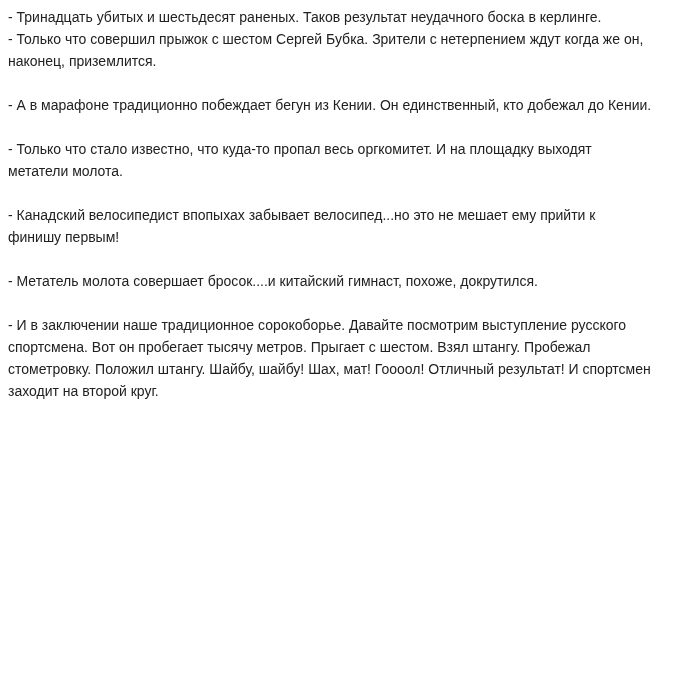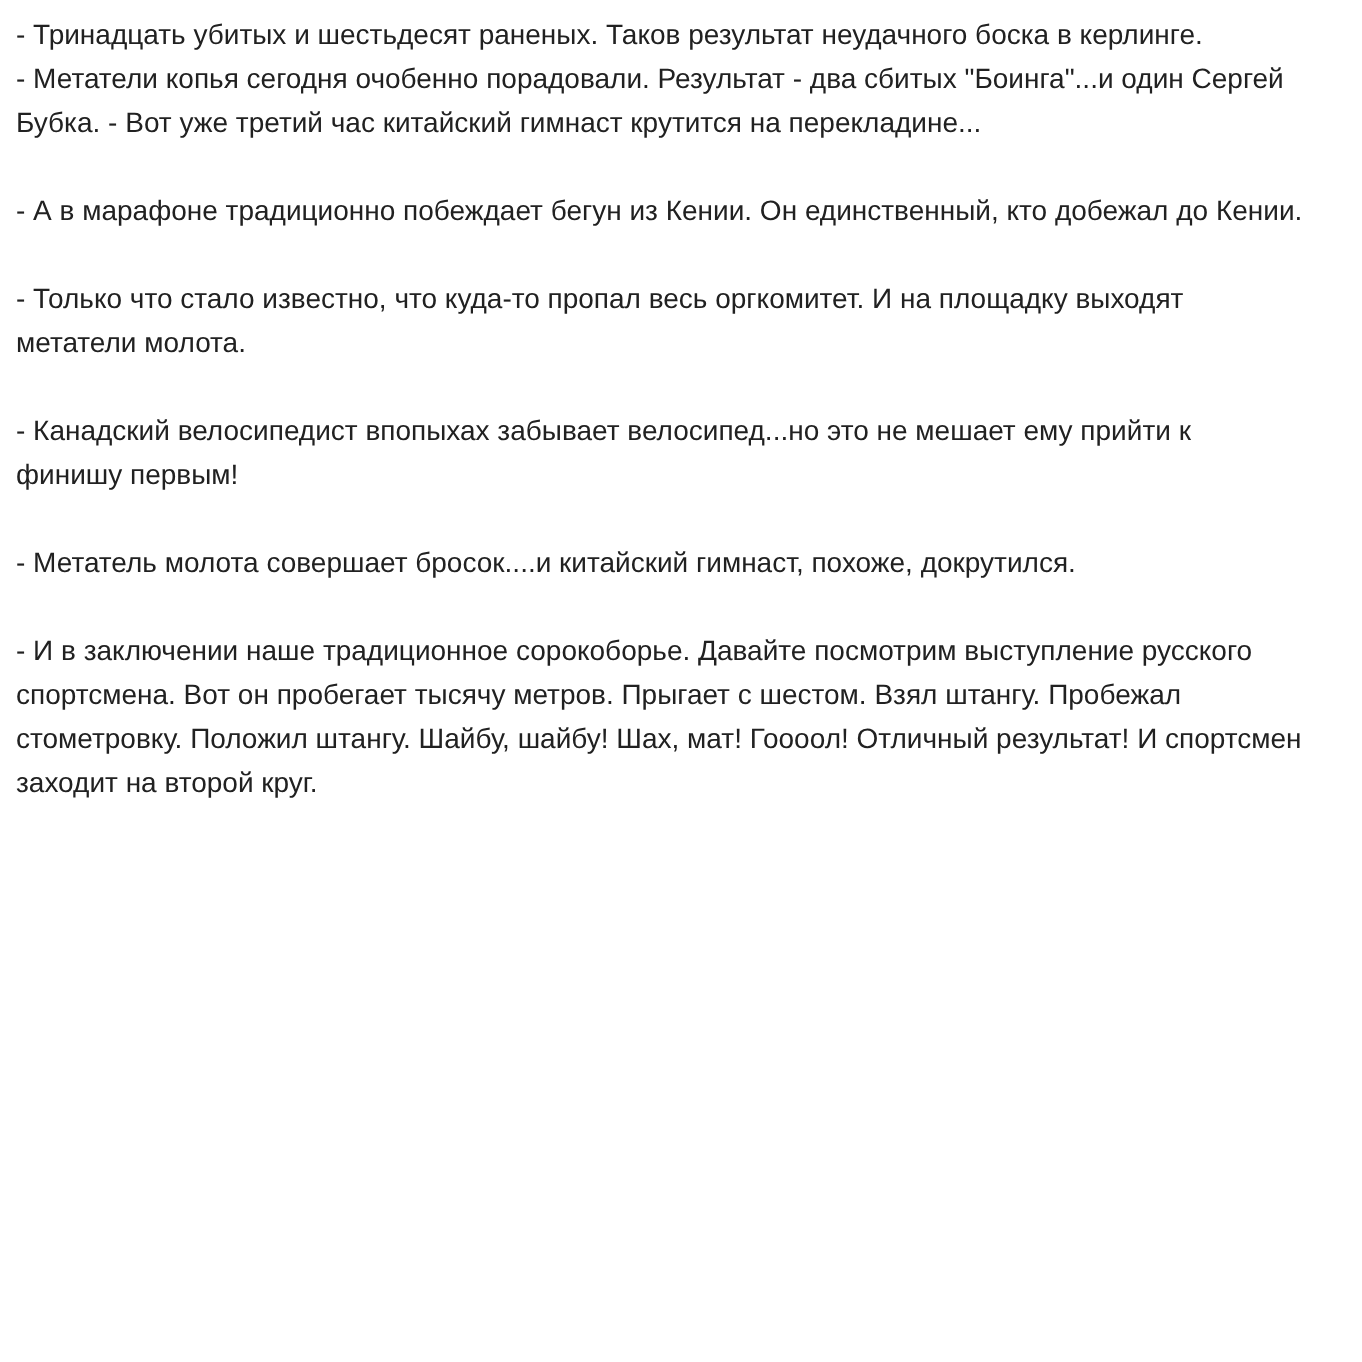--- a/index.html
+++ b/index.html
@@ -29,22 +29,22 @@
   
   .article-body p:first-child {
     margin-bottom: 0;
   }
 </style>
 </head>
 <body style="background: rgb(255, 255, 255);">
 
 <div class="article-body" style="color: rgb(33, 33, 33);">
   <p>- Тринадцать убитых и шестьдесят раненых. Таков результат неудачного боска в керлинге.</p>
-  <p>- Метатели копья сегодня очобенно порадовали. Результат - два сбитых "Боинга"...и один Сергей
-Бубка. - Вот уже третий час китайский гимнаст крутится на перекладине...</p>
+  <p>- Только что совершил прыжок с шестом Сергей Бубка. Зрители с нетерпением ждут когда же он,
+наконец, приземлится.</p>
   <p>- А в марафоне традиционно побеждает бегун из Кении. Он единственный, кто добежал до Кении.</p>
   <p>- Только что стало известно, что куда-то пропал весь оргкомитет. И на площадку выходят
 метатели молота.</p>
   <p>- Канадский велосипедист впопыхах забывает велосипед...но это не мешает ему прийти к
 финишу первым!</p>
   <p>- Метатель молота совершает бросок....и китайский гимнаст, похоже, докрутился.</p>
   <p>- И в заключении наше традиционное сорокоборье. Давайте посмотрим выступление русского
 спортсмена. Вот он пробегает тысячу метров. Прыгает с шестом. Взял штангу. Пробежал
 стометровку. Положил штангу. Шайбу, шайбу! Шах, мат! Гоооол! Отличный результат! И спортсмен
 заходит на второй круг.</p>

